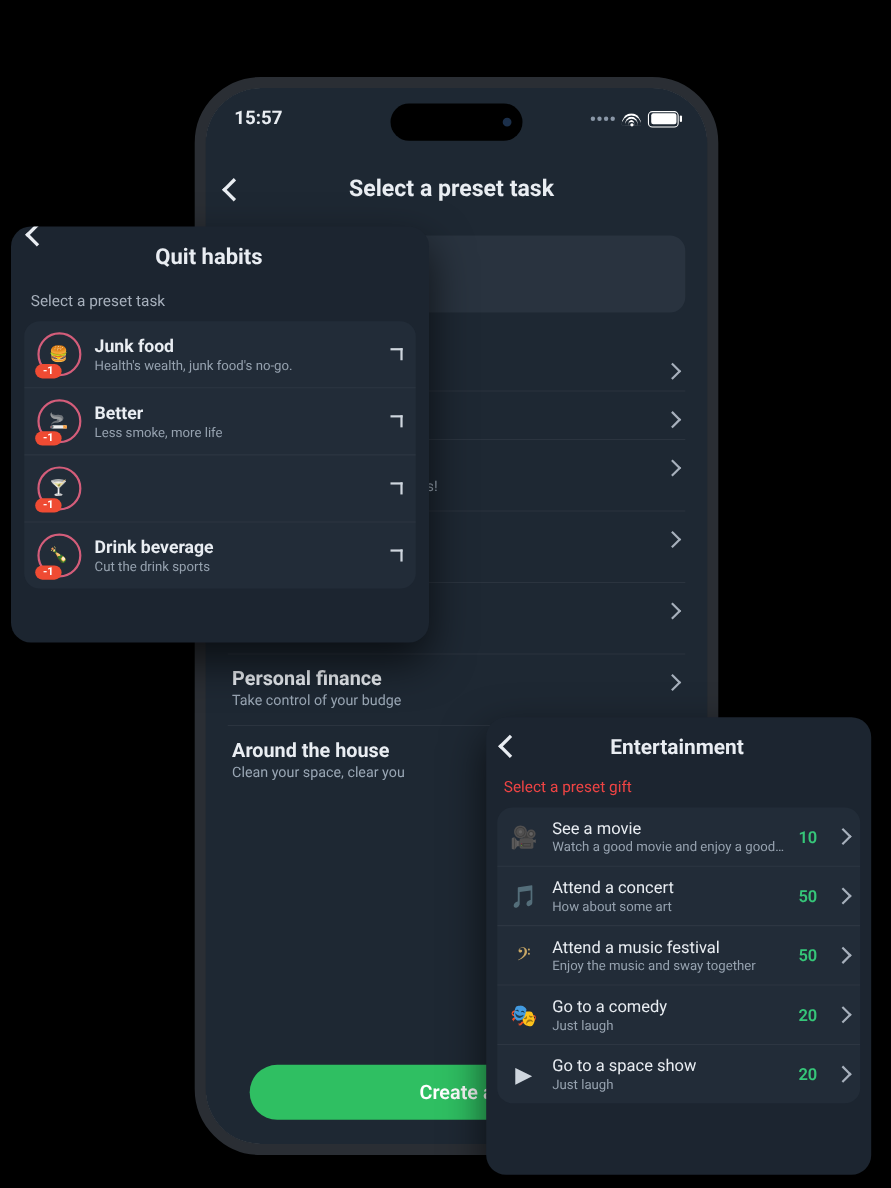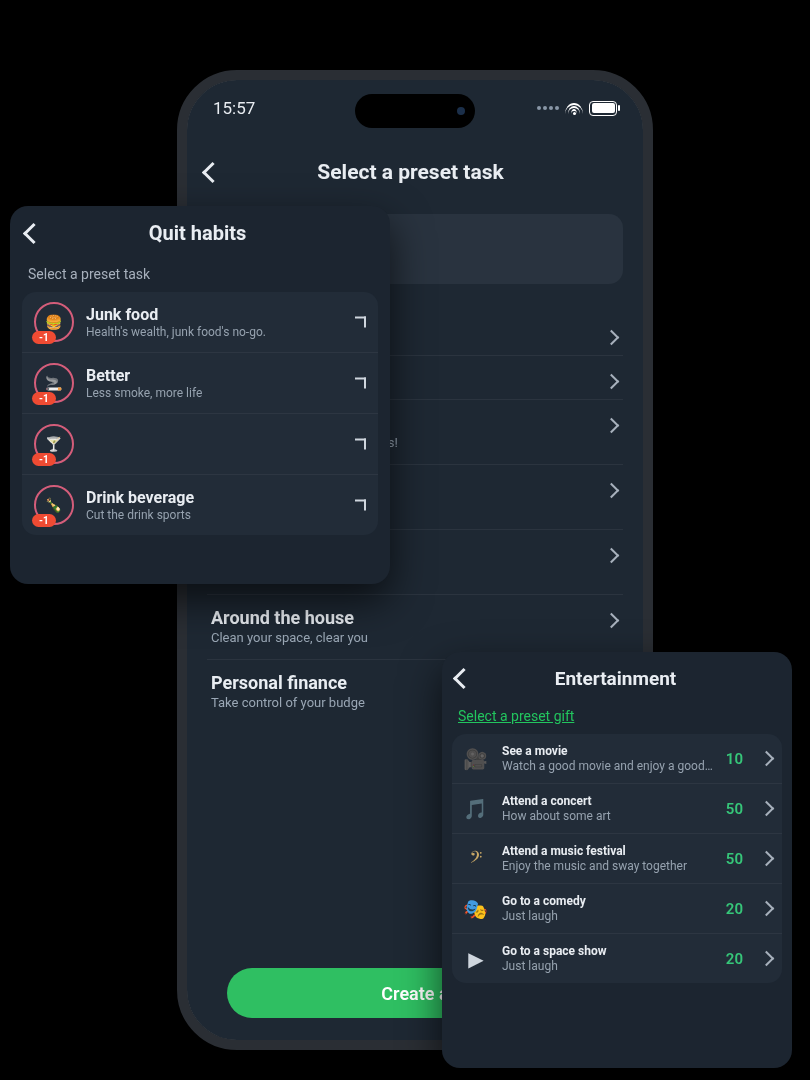--- a/index.html
+++ b/index.html
@@ -57,21 +57,21 @@
 
   .status-bar {
     position: absolute;
     top: 0; left: 0; right: 0;
     height: 56px;
     display: flex;
     align-items: center;
     justify-content: space-between;
     padding: 0 26px;
     font-size: 17px;
-    font-weight: 400;
+    font-weight: 700;
     z-index: 4;
   }
   .status-right {
     display: flex;
     align-items: center;
     gap: 6px;
   }
   .dots4 { display:flex; gap:2px; }
   .dots4 span { width:4px; height:4px; border-radius:50%; background:#8a97a7; display:inline-block; }
 
@@ -177,23 +177,23 @@
   }
   .card-quit {
     left: 10px;
     top: 206px;
     width: 380px;
     height: 372px;
     padding-bottom: 6px;
   }
   .card-quit .chead {
     display: flex;
-    align-items: center;
     height: 54px;
     padding: 0 16px;
+    flex-direction: column;
   }
   .card-quit .chead .ctitle {
     flex:1; text-align:center; font-size:20px; font-weight:700; margin-left:-20px;
   }
   .card-quit .csubtitle {
     padding: 6px 18px 10px;
     color: #a7b0bc;
     font-size: 14px;
   }
   .habit-list {
@@ -251,23 +251,22 @@
     display: flex;
     align-items: center;
     height: 52px;
     padding: 0 14px;
   }
   .card-ent .chead .ctitle {
     flex:1; text-align:center; font-size:19px; font-weight:700; margin-left:-18px;
   }
   .card-ent .csubtitle {
     padding: 4px 16px 10px;
-    color: #22c55e;
+    color: #ef4444;
     font-size: 14px;
-    text-decoration: underline;
   }
   .gift-list {
     margin: 0 10px;
     background: #222c38;
     border-radius: 14px;
     overflow: hidden;
   }
   .gift-item {
     display: flex;
     align-items: center;
@@ -276,21 +275,21 @@
     border-bottom: 1px solid rgba(255,255,255,.05);
     position: relative;
   }
   .gift-item:last-child { border-bottom: none; }
   .gift-icon {
     width: 28px; height: 28px; flex: 0 0 28px;
     display:flex; align-items:center; justify-content:center;
     font-size: 20px;
   }
   .gift-text { flex: 1; min-width: 0; }
-  .gift-text .g-title { font-size: 12px; font-weight: 700; }
+  .gift-text .g-title { font-size: 15px; font-weight: 400; }
   .gift-text .g-sub   { font-size: 12px; color: #96a2af; margin-top: 1px; white-space: nowrap; overflow: hidden; text-overflow: ellipsis; }
   .gift-points { color: #36c679; font-size: 15px; font-weight: 600; margin-right: 6px; }
 
   
   .wifi {
     width: 18px; height: 12px; position: relative;
   }
   .wifi::before, .wifi::after, .wifi span {
     content:""; position:absolute; border:2px solid #fff; border-bottom:none; border-left:none; border-right:none;
     border-radius: 50% 50% 0 0 / 100% 100% 0 0;
@@ -375,27 +374,27 @@
           <div class="name">Better sleep</div>
           <div class="sub">Quality sleep is key to a he</div>
           <span class="row-chev chev-right small"></span>
         </div>
         <div class="cat-item">
           <div class="name">Good morning</div>
           <div class="sub">Open the doors to a produ</div>
           <span class="row-chev chev-right small"></span>
         </div>
         <div class="cat-item">
+          <div class="name">Personal finance</div>
+          <div class="sub">Take control of your budge</div>
+          <span class="row-chev chev-right small"></span>
+        </div>
+        <div class="cat-item">
           <div class="name">Around the house</div>
           <div class="sub">Clean your space, clear you</div>
-          <span class="row-chev chev-right small"></span>
-        </div>
-        <div class="cat-item">
-          <div class="name">Personal finance</div>
-          <div class="sub">Take control of your budge</div>
           <span class="row-chev chev-right small"></span>
         </div>
       </div>
 
       <div class="create-btn">
         <span>Create a</span>
       </div>
     </div>
 
   </div>

